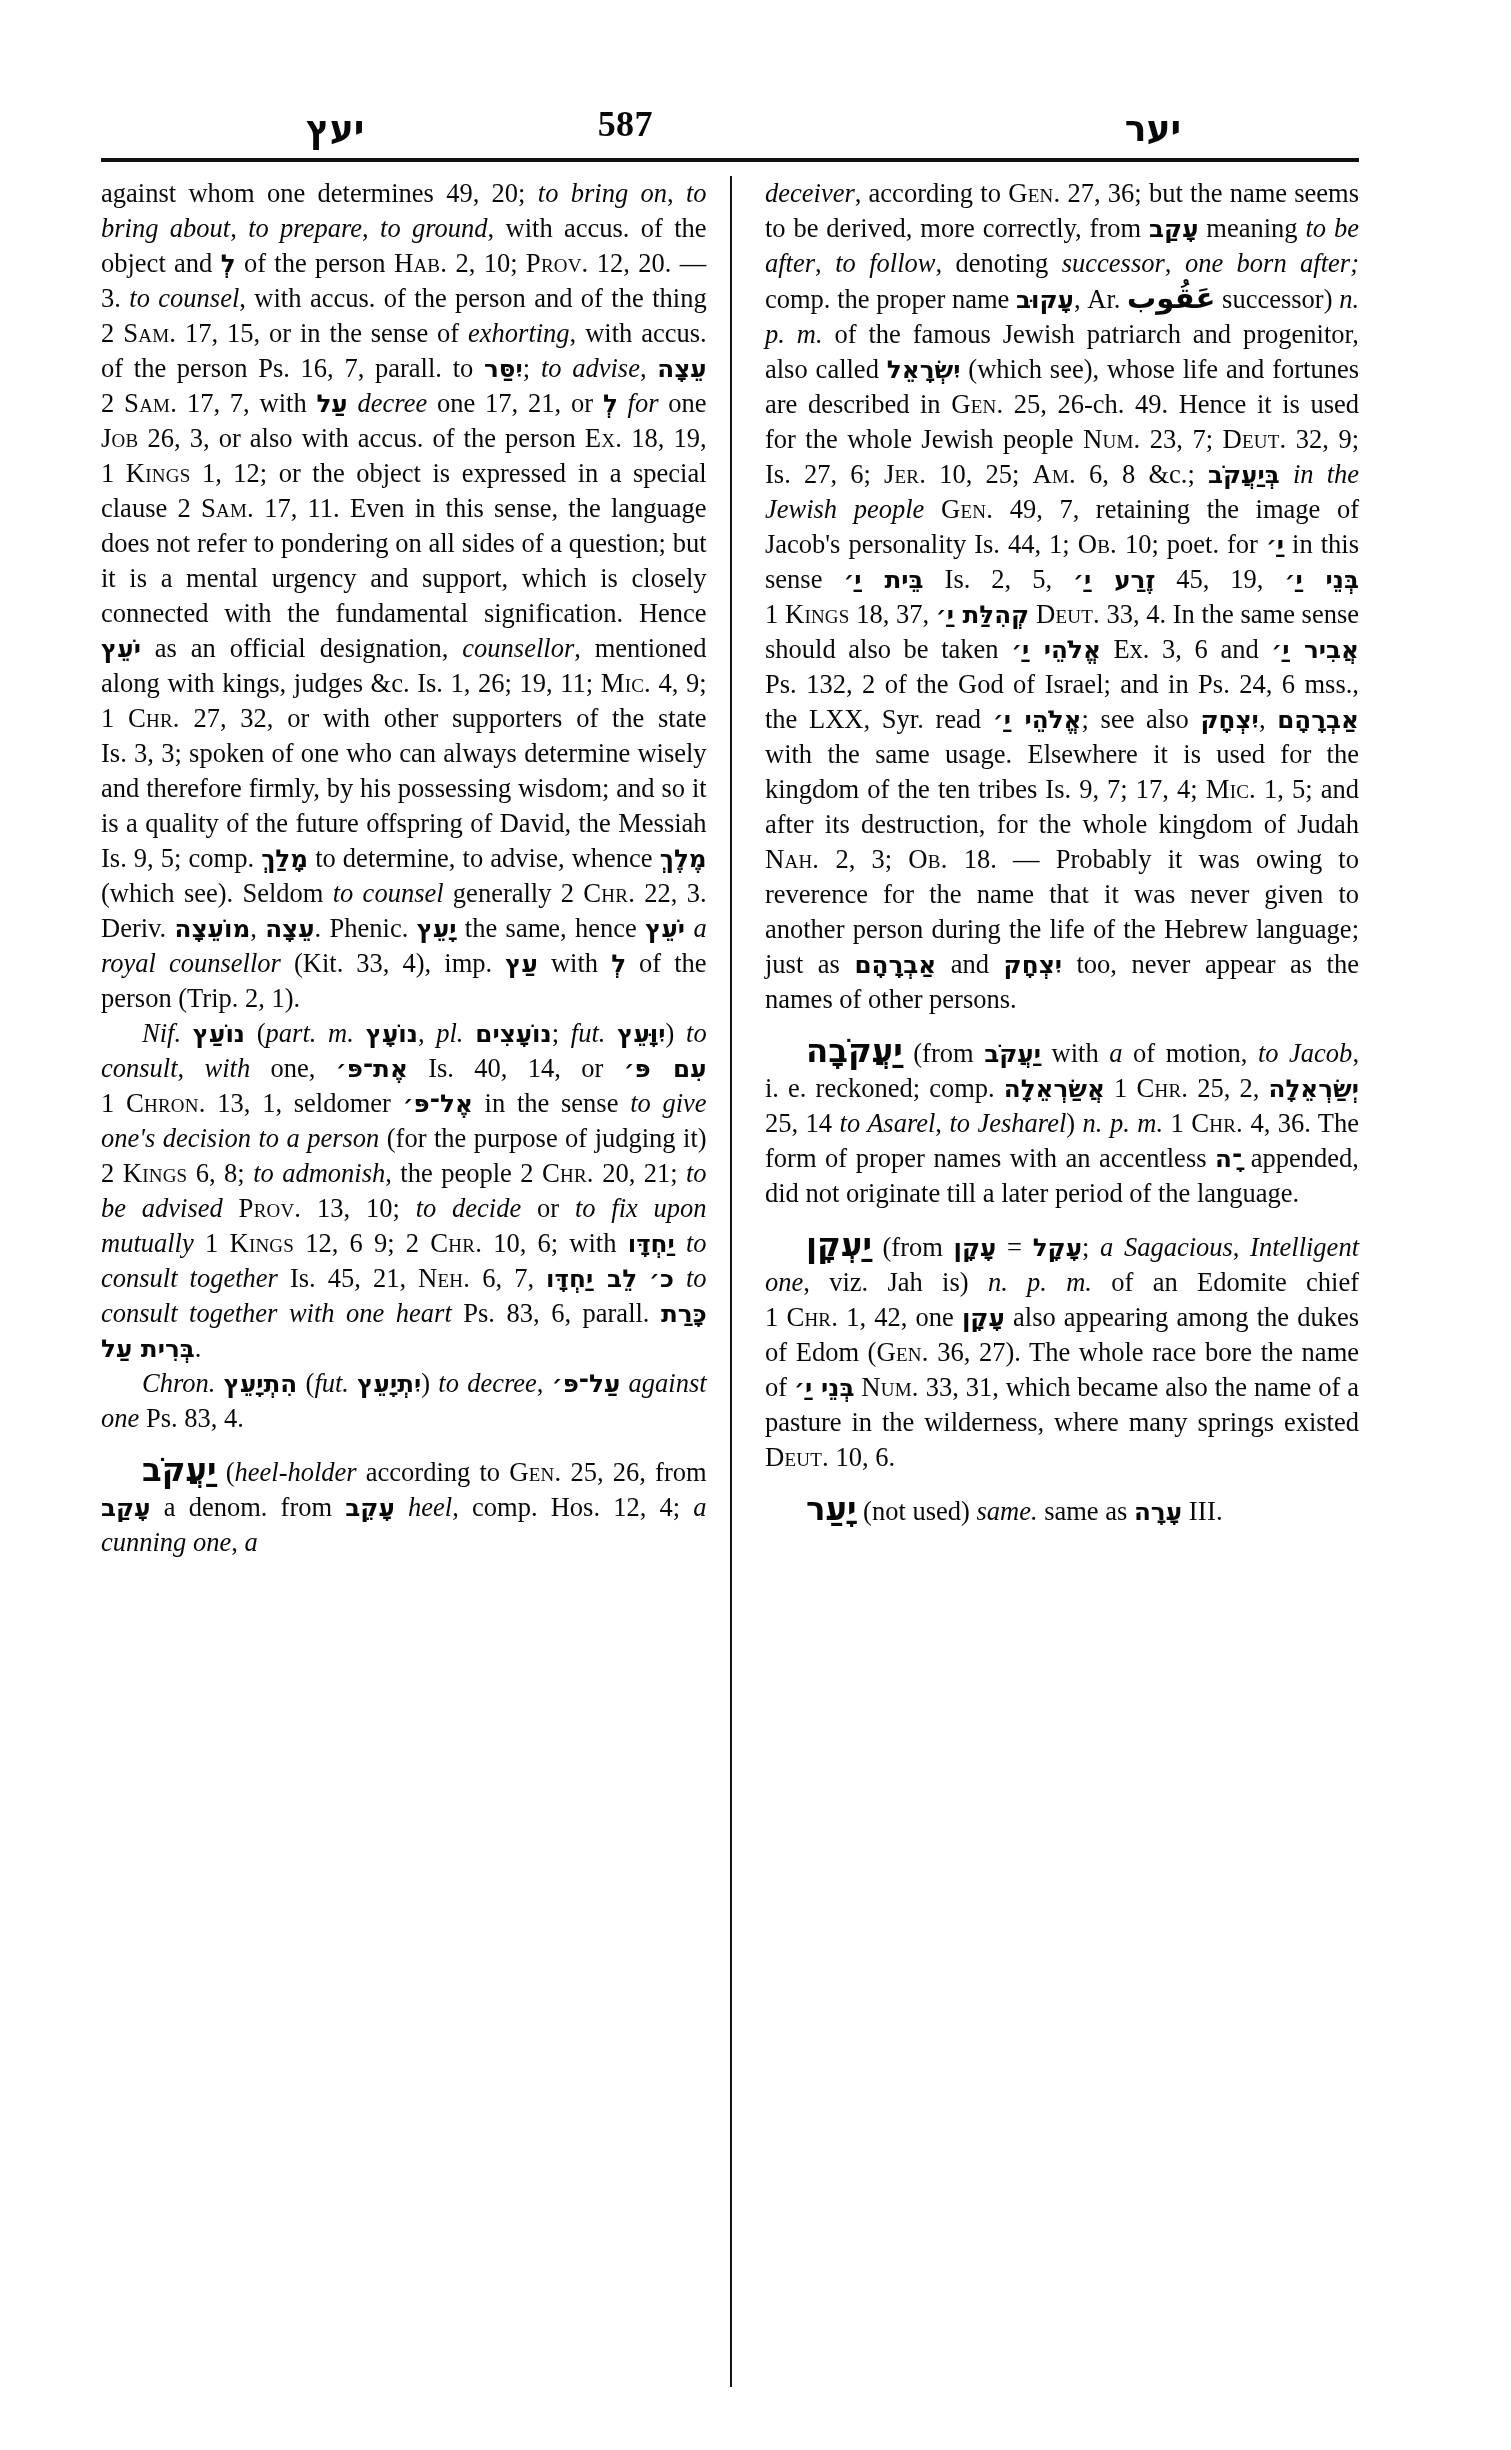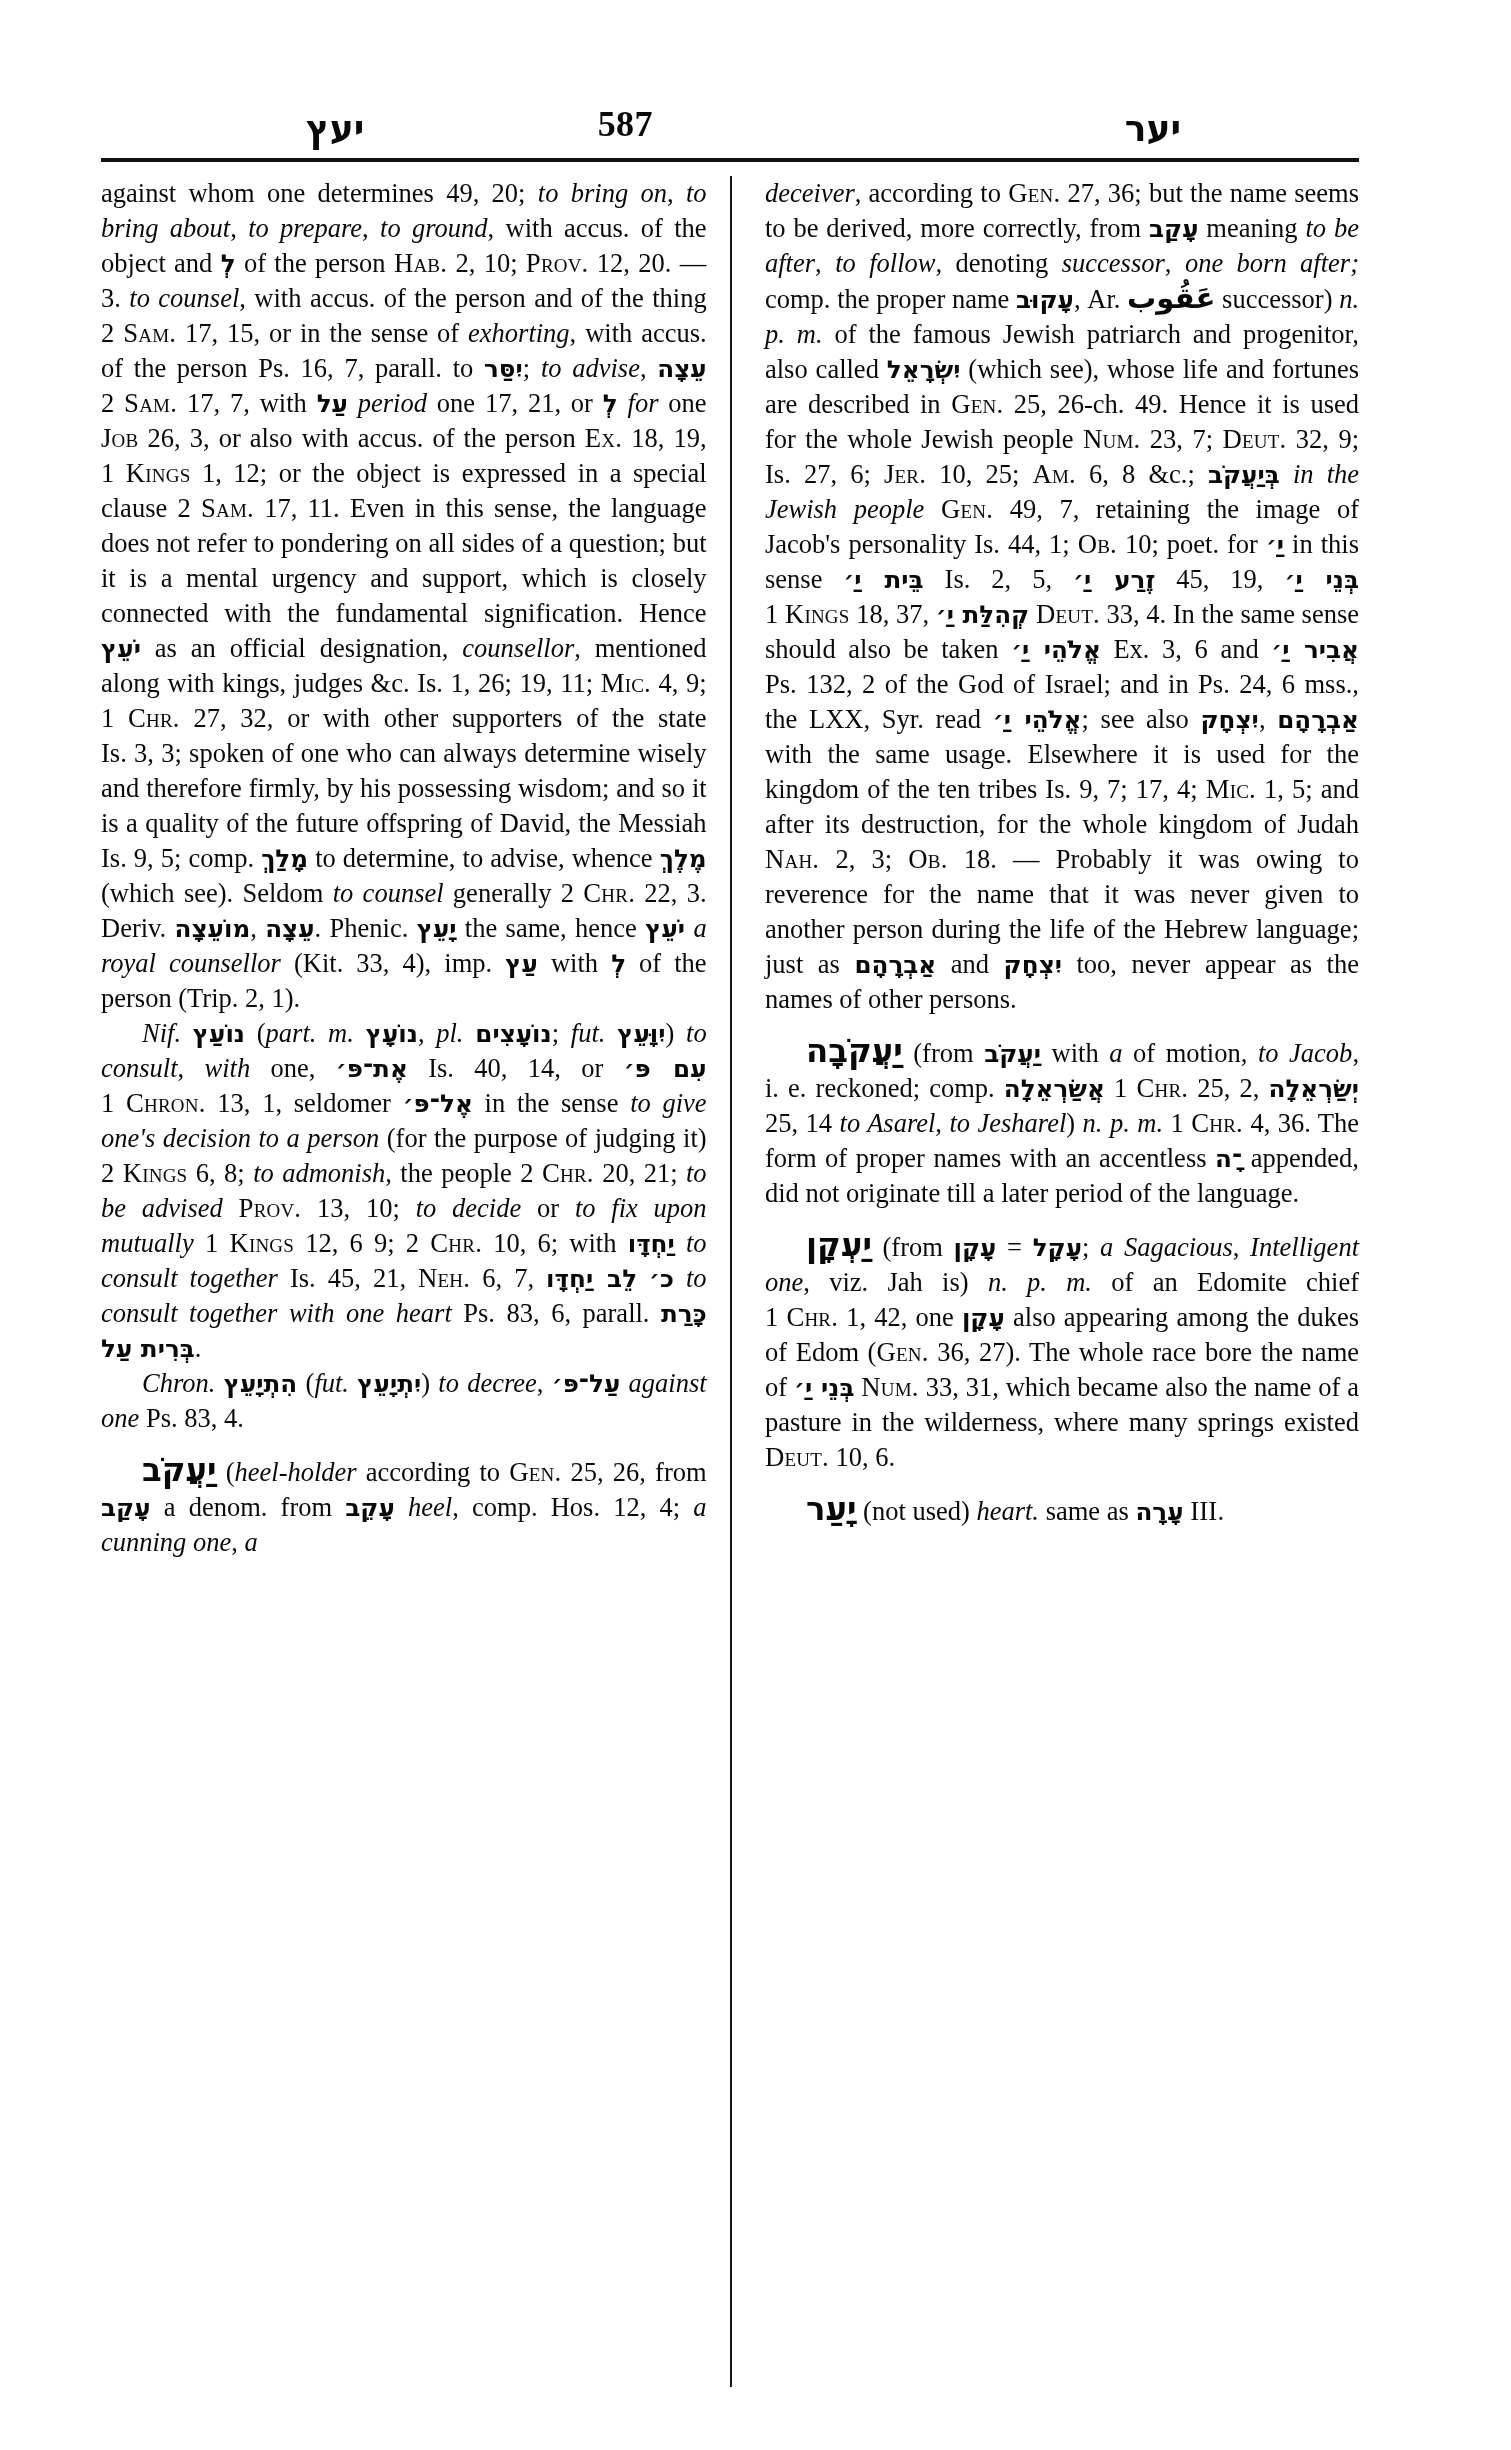--- a/index.html
+++ b/index.html
@@ -117,21 +117,21 @@
         of the person <span class="sc">Hab.</span>&nbsp;2,&nbsp;10;
         <span class="sc">Prov.</span>&nbsp;12, 20. <span class="dash">—</span> 3.
         <i>to counsel</i>, with accus. of the person and of the thing
         2&nbsp;<span class="sc">Sam.</span>&nbsp;17,&nbsp;15, or in the sense of
         <i>exhorting</i>, with accus. of the person Ps.&nbsp;16,&nbsp;7, parall. to
         <span class="heb">יִסַּר</span>;
         <i>to advise</i>,
         <span class="heb">עֵצָה</span>
         2&nbsp;<span class="sc">Sam.</span>&nbsp;17,&nbsp;7, with
         <span class="heb">עַל</span>
-        <i>period</i> one 17,&nbsp;21, or
+        <i>decree</i> one 17,&nbsp;21, or
         <span class="heb">לְ</span>
         <i>for</i> one <span class="sc">Job</span>&nbsp;26,&nbsp;3, or also with accus. of the person
         <span class="sc">Ex.</span>&nbsp;18, 19, 1&nbsp;<span class="sc">Kings</span>&nbsp;1,&nbsp;12;
         or the object is expressed in a special clause 2&nbsp;<span class="sc">Sam.</span>&nbsp;17, 11.
         Even in this sense, the language does not refer to pondering on all sides of a question;
         but it is a mental&nbsp;urgency and support, which is closely connected with the fundamental
         signification. Hence
         <span class="heb">יֹעֵץ</span>
         as an official designation, <i>counsellor</i>, mentioned along with kings, judges &amp;c.
         Is.&nbsp;1,&nbsp;26; 19,&nbsp;11; <span class="sc">Mic.</span>&nbsp;4,&nbsp;9;
@@ -280,21 +280,21 @@
         <span class="heb">עָקָן</span>
         also appearing among the dukes of Edom (<span class="sc">Gen.</span>&nbsp;36,&nbsp;27). The whole
         race bore the name of
         <span class="heb">בְּנֵי יַ׳</span>
         <span class="sc">Num.</span>&nbsp;33,&nbsp;31, which became also the name of a pasture in the
         wilderness, where many springs existed <span class="sc">Deut.</span>&nbsp;10,&nbsp;6.
       </p>
 
       <p class="ind gap">
         <span class="lemma">יָעַר</span>
-        (not used) <i>heart.</i> same as
+        (not used) <i>same.</i> same as
         <span class="heb">עָרָה</span>
         <span class="sc">III.</span>
       </p>
 
     </div>
   </div>
 </div>
 
 
 </body></html>

